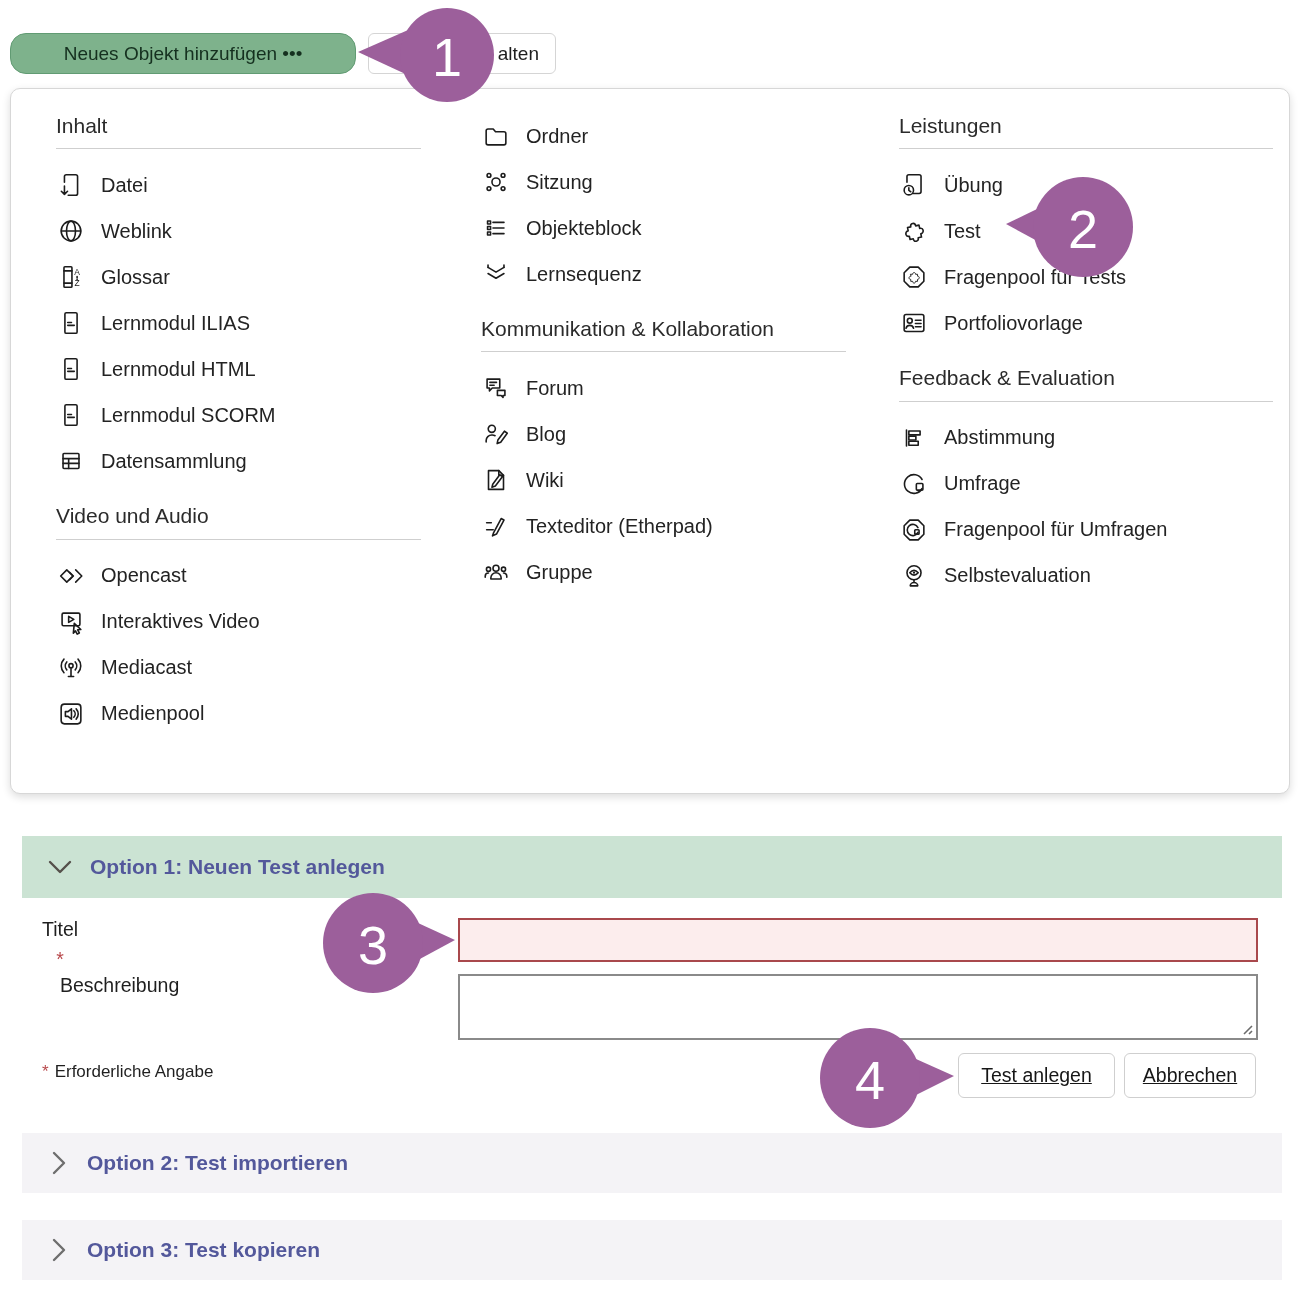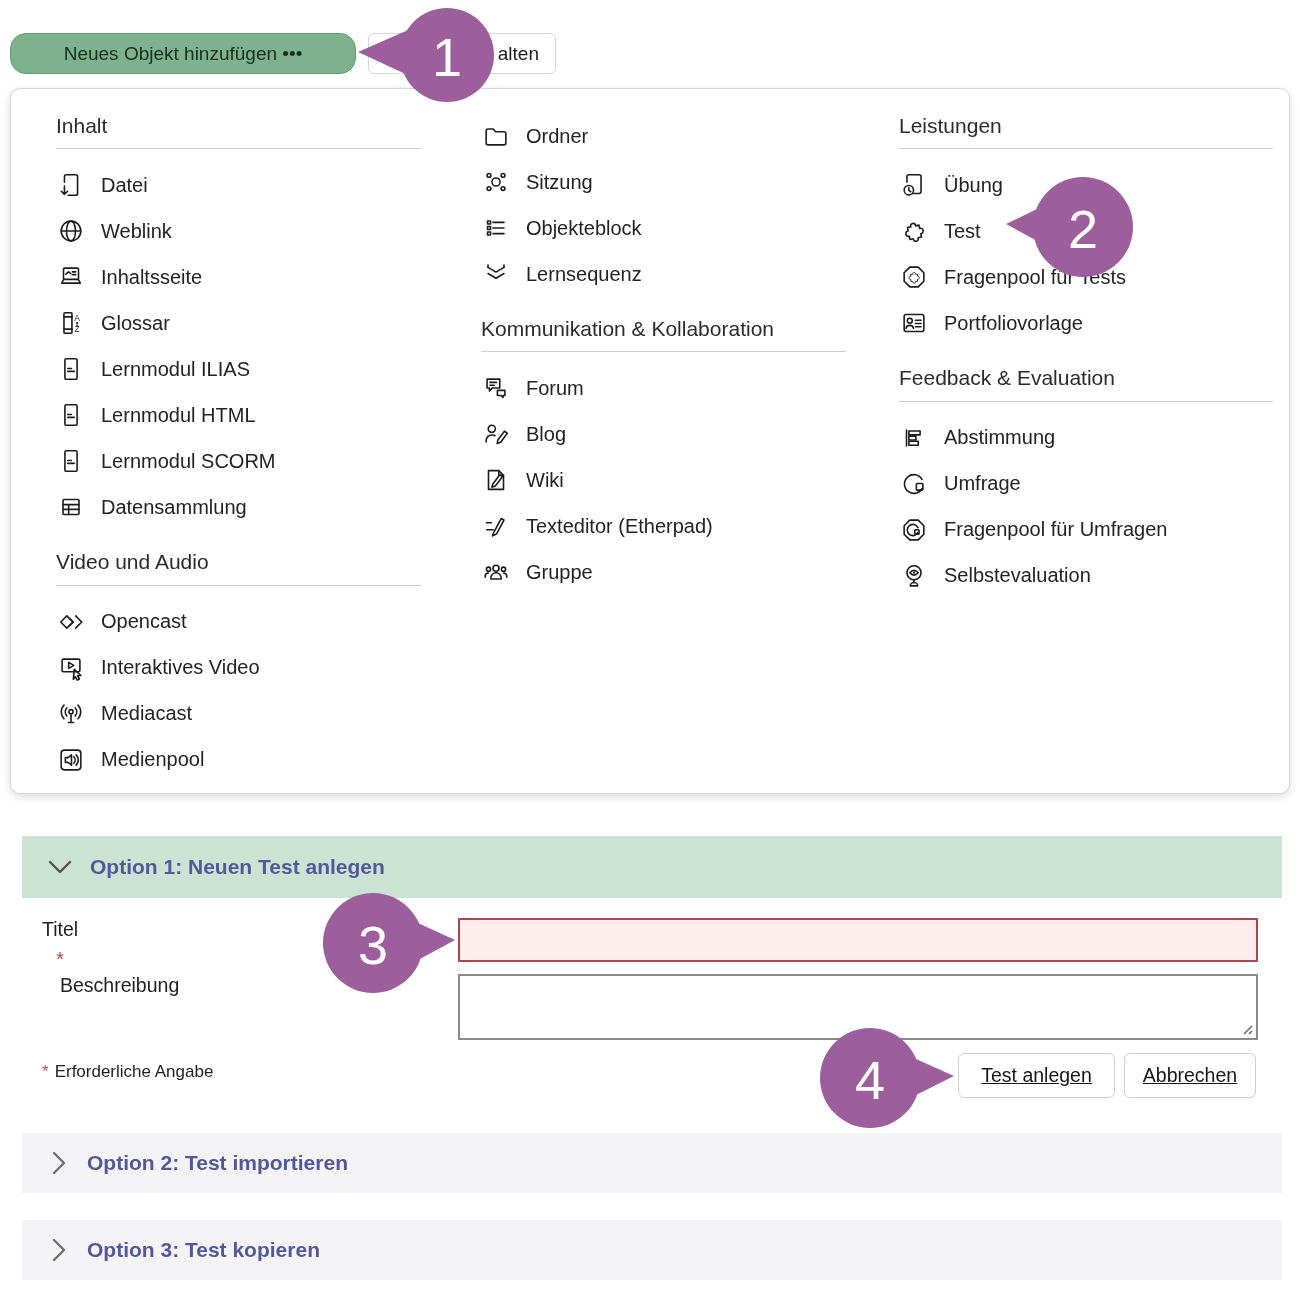--- a/index.html
+++ b/index.html
@@ -240,26 +240,20 @@
             <svg class="icon">
               <use href="#i-file"></use>
             </svg>
             <span class="item-label">Datei</span>
           </div>
         <div class="item">
             <svg class="icon">
               <use href="#i-globe"></use>
             </svg>
             <span class="item-label">Weblink</span>
-          </div>
-        <div class="item">
-            <svg class="icon">
-              <use href="#i-page"></use>
-            </svg>
-            <span class="item-label">Inhaltsseite</span>
           </div>
         <div class="item">
             <svg class="icon">
               <use href="#i-glossary"></use>
             </svg>
             <span class="item-label">Glossar</span>
           </div>
         <div class="item">
             <svg class="icon">
               <use href="#i-module"></use>

